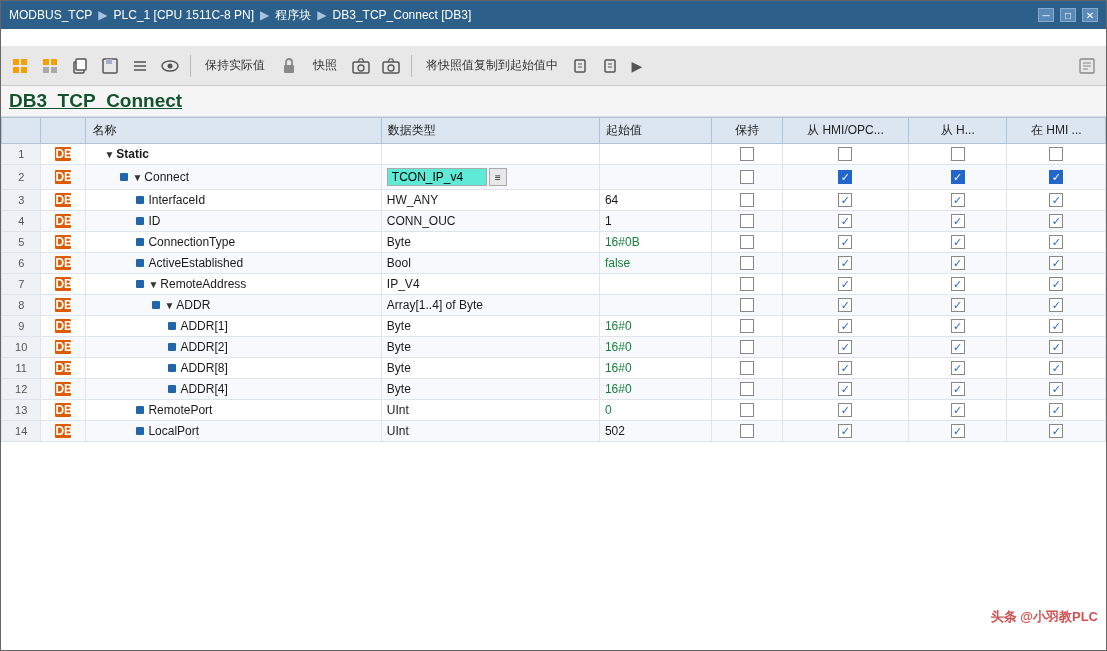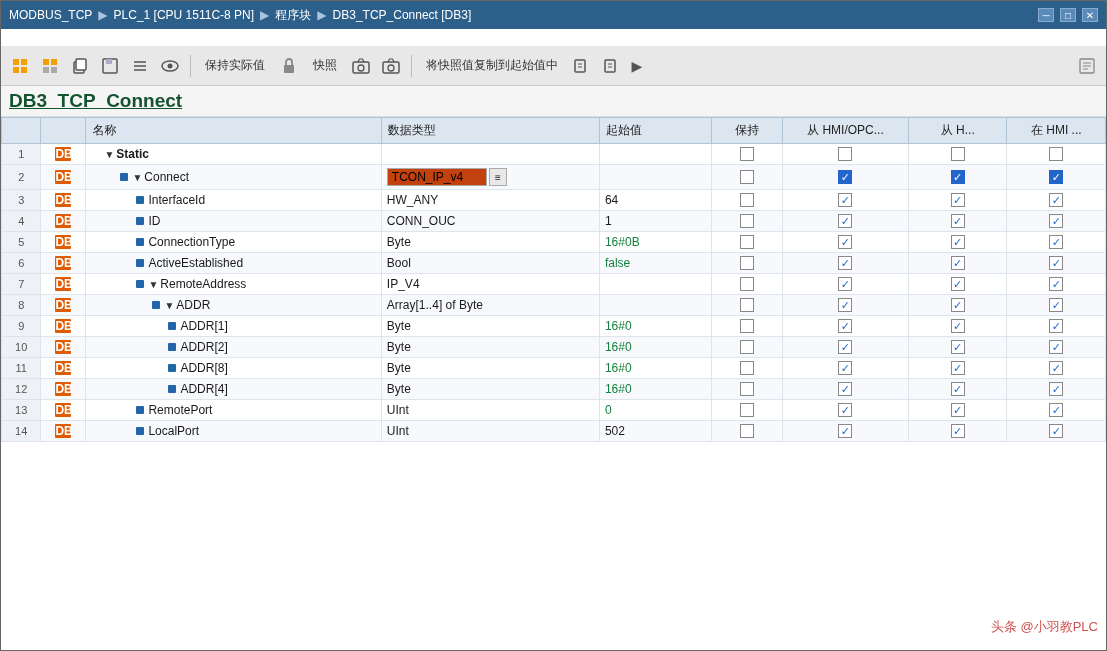--- a/index.html
+++ b/index.html
@@ -228,45 +228,45 @@
       font-size: 11px;
       line-height: 1;
     }
     .type-input-wrap {
       display: flex;
       align-items: center;
       gap: 2px;
     }
     .type-field {
       border: 1px solid #aaa;
-      background: #c2410c;
+      background: #5eead4;
       padding: 1px 4px;
       font-size: 12px;
       width: 100px;
     }
     .type-btn {
       width: 18px;
       height: 18px;
       border: 1px solid #aaa;
       background: #e8e8e8;
       cursor: pointer;
       display: flex;
       align-items: center;
       justify-content: center;
       font-size: 10px;
     }
     .val-gray { color: #15803d; }
     
     .watermark {
       position: absolute;
-      bottom: 14px;
+      bottom: 24px;
       right: 8px;
       font-size: 13px;
       color: rgba(200,50,50,0.85);
-      font-weight: normal;
+      font-weight: bold;
       pointer-events: none;
     }
     .tbl-wrap {
       position: relative;
     }
   </style>
 </head>
 <body>
 
 <div class="window">

